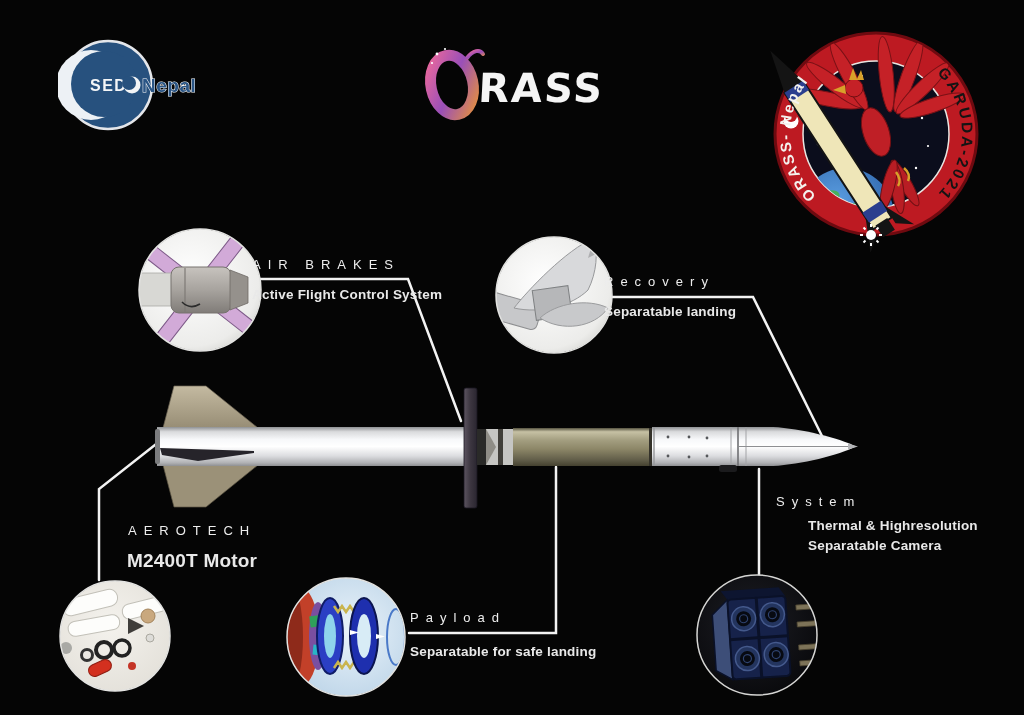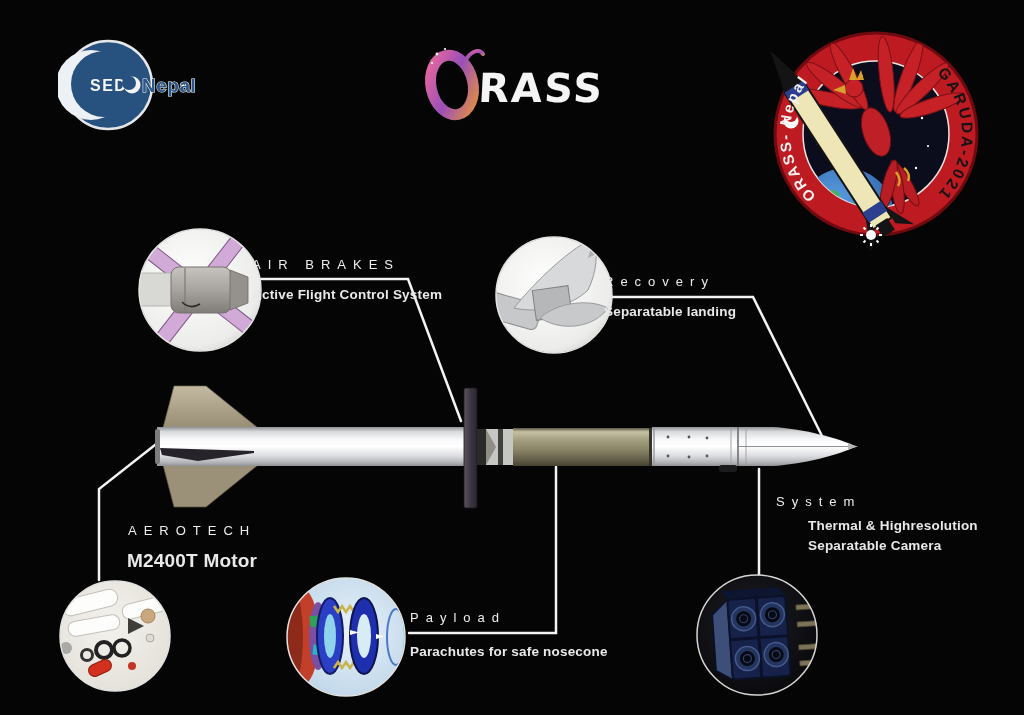--- a/index.html
+++ b/index.html
@@ -418,21 +418,21 @@
   <div class="abs callout-title" style="left:252px;top:257px">AIR BRAKES</div>
   <div class="abs callout-sub" style="left:252px;top:287px">Active Flight Control System</div>
 
   <div class="abs callout-title" style="left:604px;top:274px">Recovery</div>
   <div class="abs callout-sub" style="left:604px;top:304px">Separatable landing</div>
 
   <div class="abs callout-title" style="left:128px;top:523px">AEROTECH</div>
   <div class="abs callout-sub" style="left:127px;top:550px;font-size:19px">M2400T Motor</div>
 
   <div class="abs callout-title" style="left:410px;top:610px">Payload</div>
-  <div class="abs callout-sub" style="left:410px;top:644px">Parachutes for safe nosecone</div>
+  <div class="abs callout-sub" style="left:410px;top:644px">Separatable for safe landing</div>
 
   <div class="abs callout-title" style="left:776px;top:494px">System</div>
   <div class="abs callout-sub sub2" style="left:808px;top:516px">
     <div>Thermal &amp; Highresolution</div>
     <div>Separatable Camera</div>
   </div>
 
 </div>
 
 </body></html>

